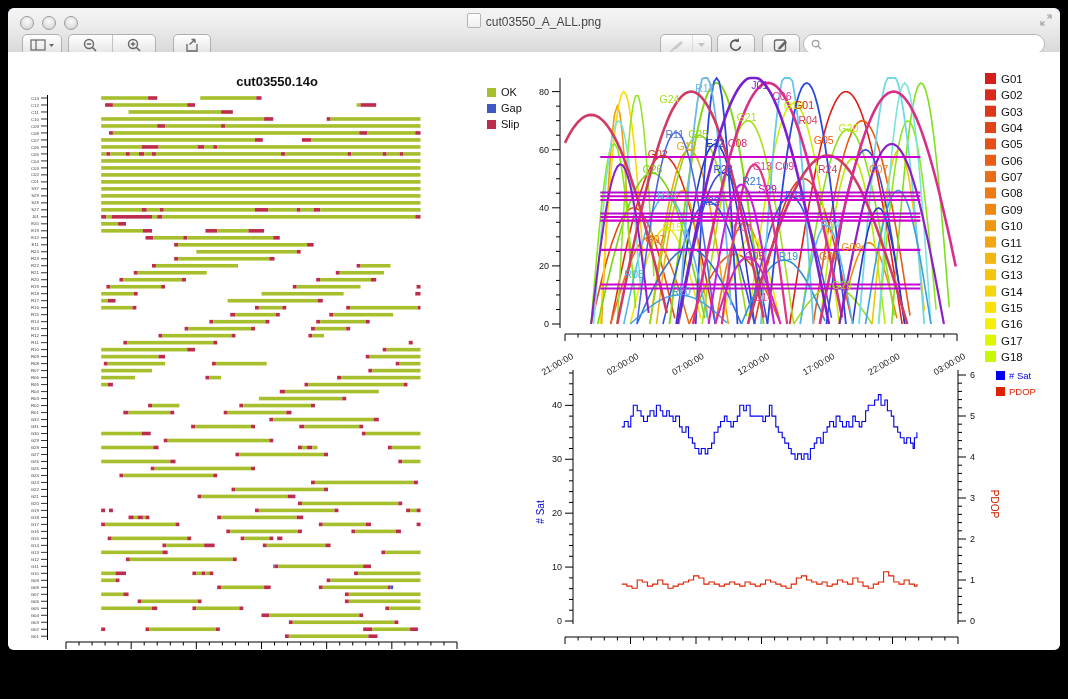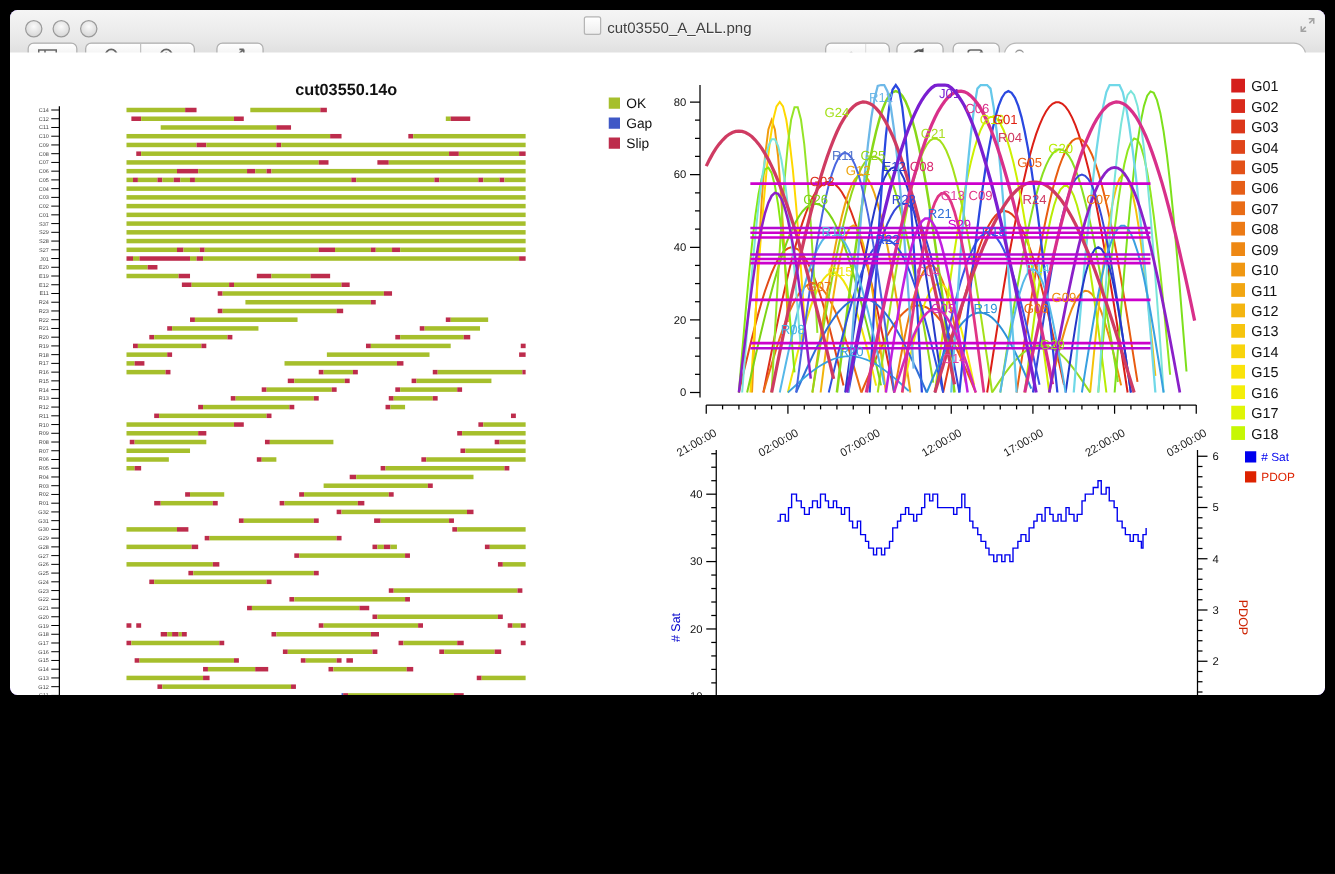--- a/index.html
+++ b/index.html
@@ -1,18 +1,18 @@
 <!DOCTYPE html>
 <html><head>
 <meta charset="utf-8">
 <style>
   html,body{margin:0;padding:0;background:#000;width:1068px;height:699px;overflow:hidden;
     font-family:"Liberation Sans","DejaVu Sans",sans-serif;}
   .screen{position:relative;width:1068px;height:699px;background:#000;}
-  .window{position:absolute;left:8px;top:8px;width:1052px;height:548px;border-radius:6px;
+  .window{position:absolute;left:8px;top:8px;width:1052px;height:642px;border-radius:6px;
     overflow:hidden;background:#8b5cf6;box-shadow:0 10px 30px rgba(0,0,0,.7);}
   .chrome{position:absolute;left:0;top:0;width:100%;height:50px;
     background:linear-gradient(#f5f5f5,#e9e9e9 45%,#d4d4d4);border-bottom:1px solid #9f9f9f;}
   .titlebar{position:absolute;left:0;top:0;width:100%;height:22px;}
   .lights{position:absolute;left:12px;top:8px;display:flex;gap:8px;}
   .light{width:12px;height:12px;border-radius:50%;border:1px solid #9a9a9a;
     background:radial-gradient(circle at 50% 35%,#fafafa,#cfcfcf);}
   .title{position:absolute;left:0;right:0;top:5px;text-align:center;font-size:12px;color:#404040;
     text-shadow:0 1px 0 rgba(255,255,255,.8);}
   .doc-icon{display:inline-block;width:12px;height:13px;border:1px solid #b5b5b5;border-radius:2px;
@@ -23,21 +23,21 @@
   .toolbar{position:absolute;left:0;top:22px;width:100%;height:28px;}
   .tb-btn{position:absolute;top:4px;height:20px;border:1px solid #b0b0b0;border-radius:5px;
     background:linear-gradient(#ffffff,#e2e2e2);box-shadow:0 1px 0 rgba(255,255,255,.7);
     display:flex;align-items:center;justify-content:center;}
   .seg{display:flex;align-items:center;justify-content:center;height:100%;}
   .seg+.seg{border-left:1px solid #c2c2c2;}
   .disabled{opacity:.45;}
   .search{position:absolute;top:4px;left:795px;width:242px;height:20px;border:1px solid #b7b7b7;
     border-radius:11px;background:#fff;display:flex;align-items:center;padding-left:7px;box-sizing:border-box;}
   .search input{border:none;outline:none;flex:1;font-size:11px;background:transparent;margin-left:4px;}
-  .content{position:absolute;left:0;top:34px;width:1052px;height:620px;background:#fff;}
+  .content{position:absolute;left:0;top:44px;width:1052px;height:620px;background:#fff;}
   svg text{font-family:"Liberation Sans","DejaVu Sans",sans-serif;}
 </style>
 </head>
 <body>
 
 <div class="screen">
   <div class="window">
     <div class="chrome">
       <div class="titlebar">
         <div class="lights">

